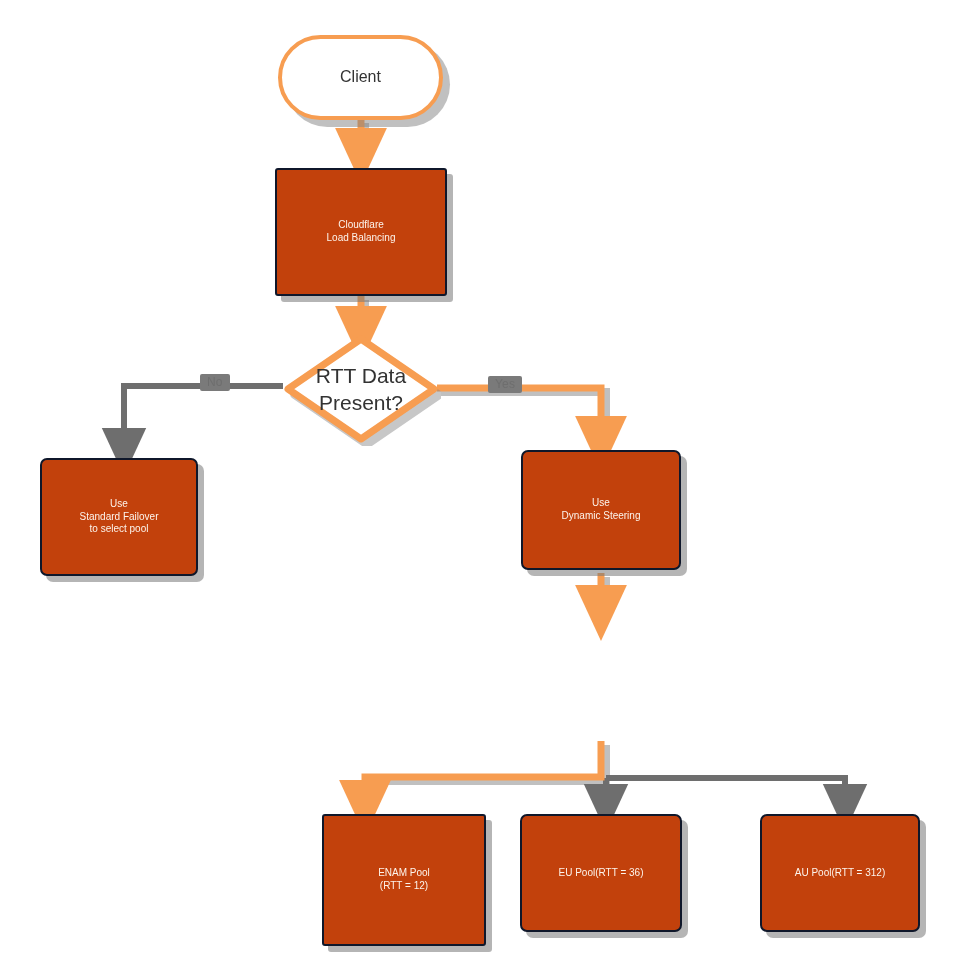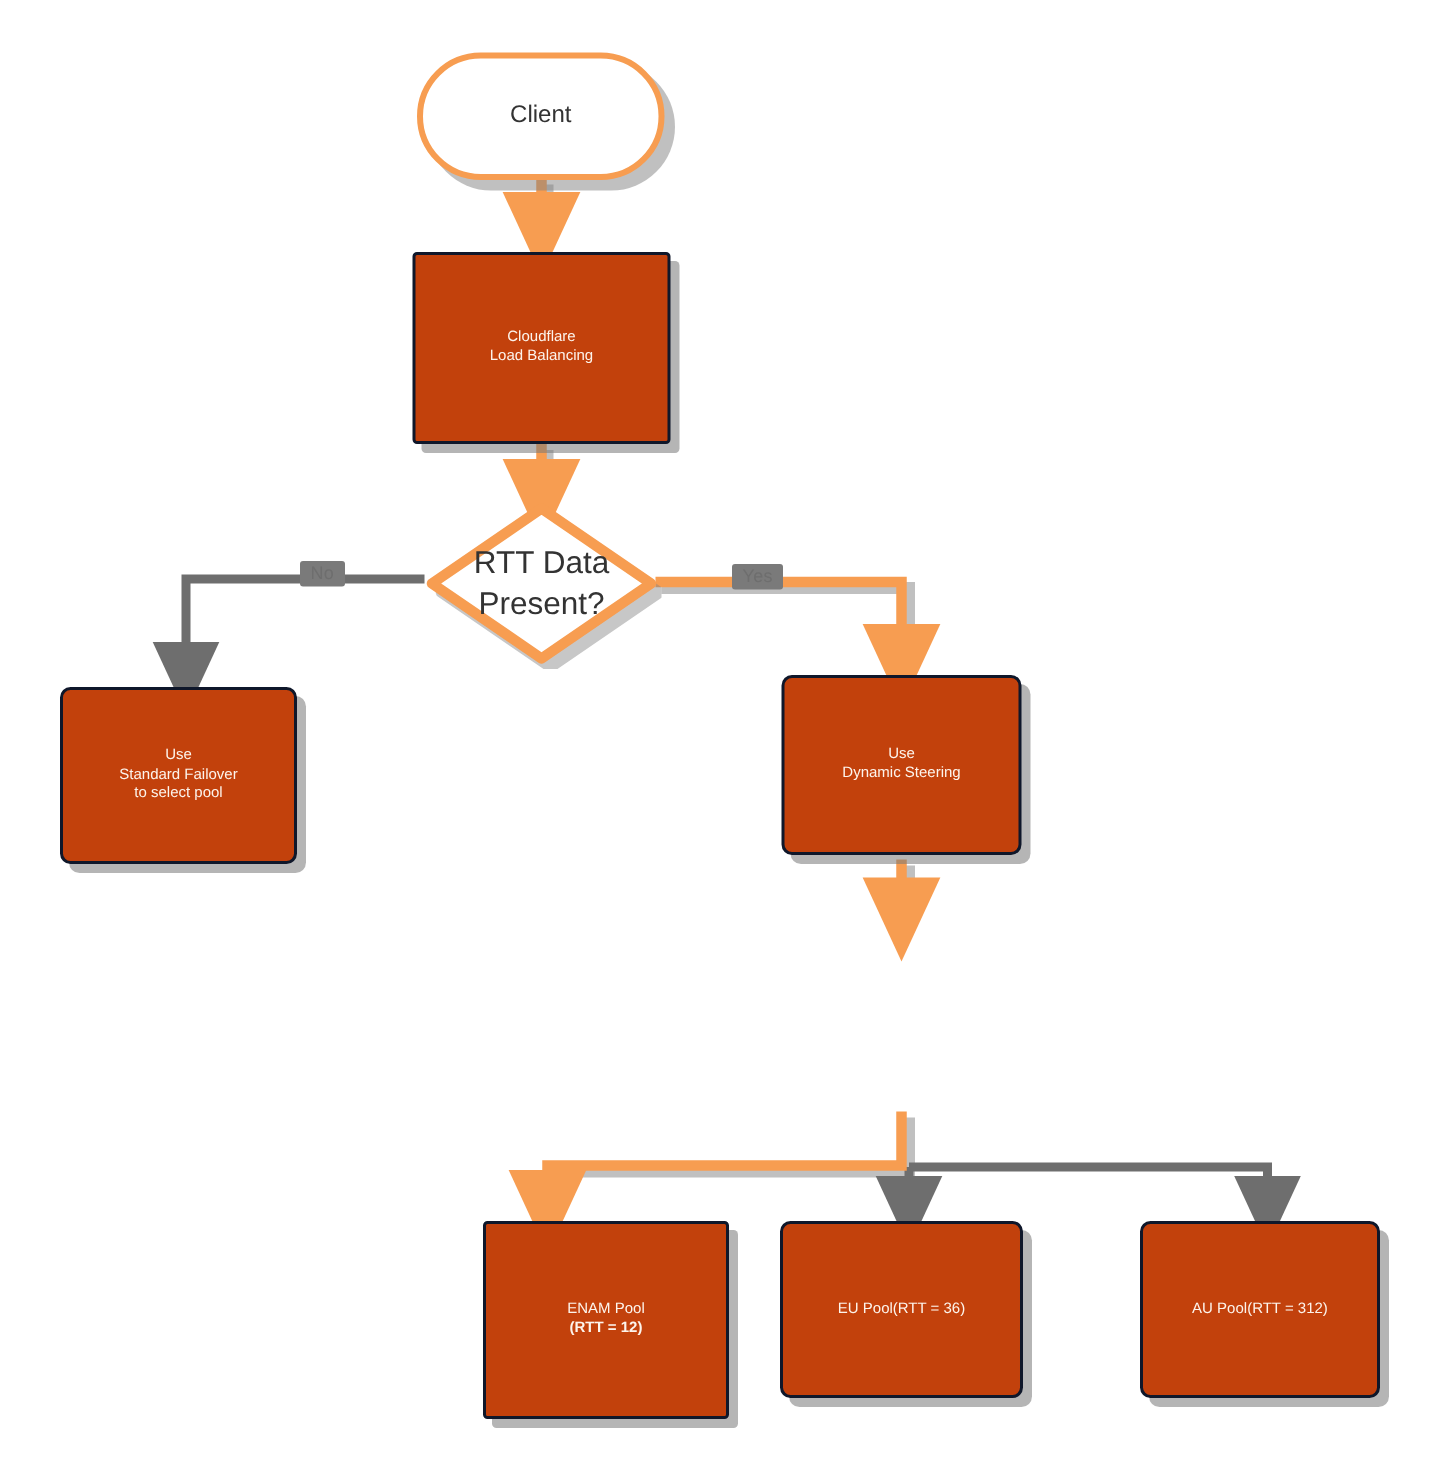--- a/index.html
+++ b/index.html
@@ -92,21 +92,21 @@
     z-index: 6;
     background: #7a7a7a;
     color: #6e6e6e;
     font-size: 12px;
     padding: 2px 7px;
     border-radius: 2px;
     line-height: 1.1;
     letter-spacing: .2px;
   }
 
-  .bold { font-weight: bold; }
+  .bold { font-weight: normal; }
 </style>
 </head>
 <body>
 
 <div id="canvas">
 
   <svg id="edges" viewBox="0 0 960 973" xmlns="http://www.w3.org/2000/svg">
     <defs>
       <marker id="arrow-orange" markerWidth="9" markerHeight="9" refX="4.5" refY="4.5" orient="auto" markerUnits="strokeWidth">
         <path d="M0.5,0.8 L8.5,4.5 L0.5,8.2 Z" fill="#F79D51"></path>

